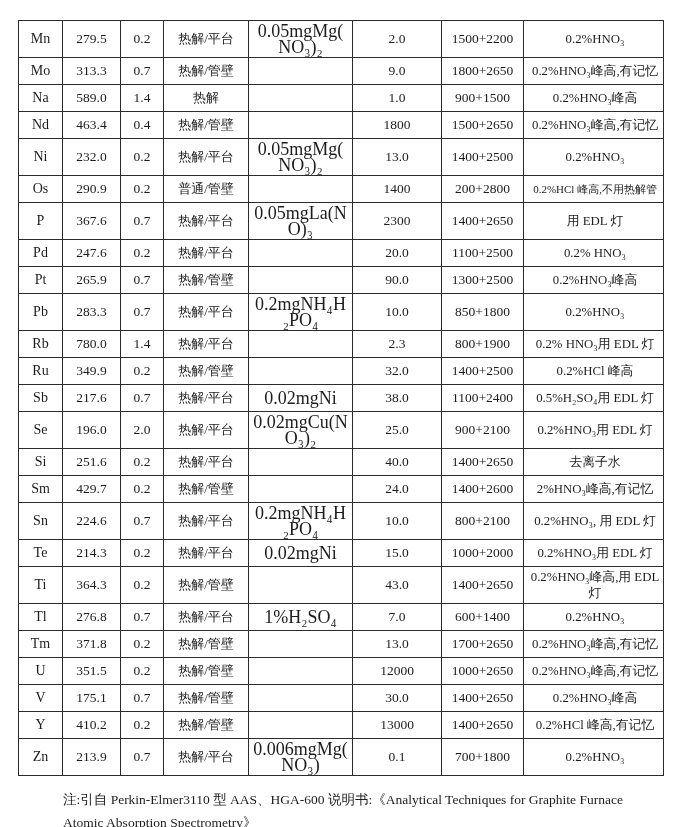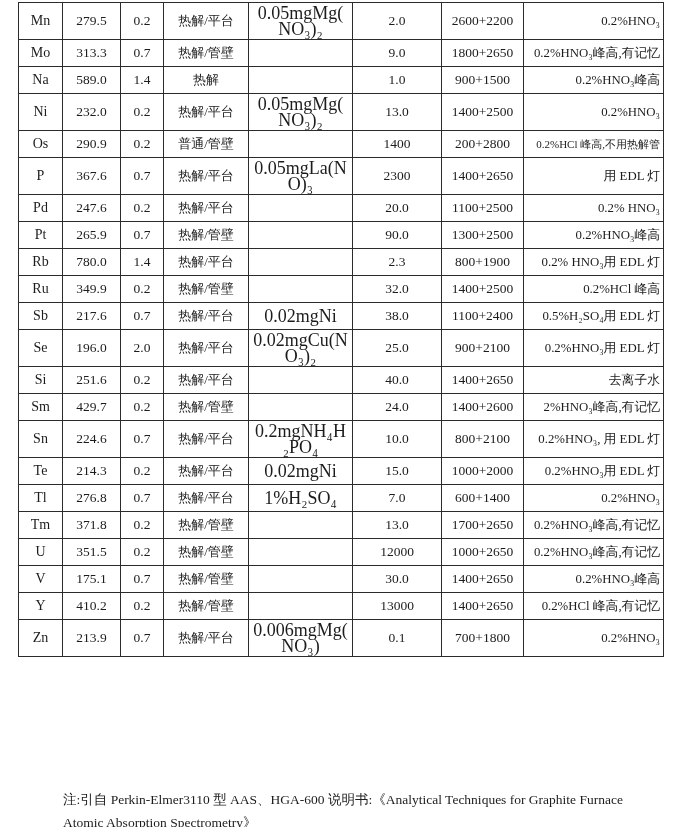--- a/index.html
+++ b/index.html
@@ -1,33 +1,33 @@
 <!DOCTYPE html>
 <html><head>
 <meta charset="utf-8">
 <style>
   html,body{margin:0;padding:0;}
   body{
     width:700px;height:827px;overflow:hidden;position:relative;
     background:#ffffff;color:#1c1c1c;
     font-family:"Liberation Serif","DejaVu Serif",serif;
   }
-  .table-wrap{position:absolute;left:18px;top:2px;}
+  .table-wrap{position:absolute;left:18px;top:20px;}
   table{border-collapse:collapse;table-layout:fixed;width:645px;}
   td{
     border:1px solid #2b2b2b;
     font-size:13px;line-height:16px;
     text-align:center;vertical-align:middle;
     padding:2px 3px;height:22px;
     overflow:hidden;word-break:break-word;
   }
   td.col-el{font-size:14px;}
   td.col-wl,td.col-slit,td.col-mass,td.col-temp{font-size:13.5px;}
   td.col-mod{font-size:18px;}
-  td.col-note{text-align:right;padding-left:6px;font-size:12.8px;}
+  td.col-note{text-align:center;padding-left:6px;font-size:12.8px;}
   td.col-note.small-note{font-size:11px;line-height:13px;}
   .footnote{
     position:absolute;left:63px;top:788px;width:620px;
     font-size:13.5px;line-height:23px;
   }
 </style>
 </head>
 <body>
 
 <div class="table-wrap">
@@ -43,21 +43,21 @@
         <col style="width:140px">
     </colgroup>
     <tbody>
         <tr>
           <td class="col-el">Mn</td>
           <td class="col-wl">279.5</td>
           <td class="col-slit">0.2</td>
           <td class="col-tube">热解/平台</td>
           <td class="col-mod">0.05mgMg(NO₃)₂</td>
           <td class="col-mass">2.0</td>
-          <td class="col-temp">2600+2200</td>
+          <td class="col-temp">1500+2200</td>
           <td class="col-note">0.2%HNO₃</td>
         </tr>
         <tr>
           <td class="col-el">Mo</td>
           <td class="col-wl">313.3</td>
           <td class="col-slit">0.7</td>
           <td class="col-tube">热解/管壁</td>
           <td class="col-mod"></td>
           <td class="col-mass">9.0</td>
           <td class="col-temp">1800+2650</td>
@@ -67,20 +67,30 @@
           <td class="col-el">Na</td>
           <td class="col-wl">589.0</td>
           <td class="col-slit">1.4</td>
           <td class="col-tube">热解</td>
           <td class="col-mod"></td>
           <td class="col-mass">1.0</td>
           <td class="col-temp">900+1500</td>
           <td class="col-note">0.2%HNO₃峰高</td>
         </tr>
         <tr>
+          <td class="col-el">Nd</td>
+          <td class="col-wl">463.4</td>
+          <td class="col-slit">0.4</td>
+          <td class="col-tube">热解/管壁</td>
+          <td class="col-mod"></td>
+          <td class="col-mass">1800</td>
+          <td class="col-temp">1500+2650</td>
+          <td class="col-note">0.2%HNO₃峰高,有记忆</td>
+        </tr>
+        <tr>
           <td class="col-el">Ni</td>
           <td class="col-wl">232.0</td>
           <td class="col-slit">0.2</td>
           <td class="col-tube">热解/平台</td>
           <td class="col-mod">0.05mgMg(NO₃)₂</td>
           <td class="col-mass">13.0</td>
           <td class="col-temp">1400+2500</td>
           <td class="col-note">0.2%HNO₃</td>
         </tr>
         <tr>
@@ -115,20 +125,30 @@
         </tr>
         <tr>
           <td class="col-el">Pt</td>
           <td class="col-wl">265.9</td>
           <td class="col-slit">0.7</td>
           <td class="col-tube">热解/管壁</td>
           <td class="col-mod"></td>
           <td class="col-mass">90.0</td>
           <td class="col-temp">1300+2500</td>
           <td class="col-note">0.2%HNO₃峰高</td>
+        </tr>
+        <tr>
+          <td class="col-el">Pb</td>
+          <td class="col-wl">283.3</td>
+          <td class="col-slit">0.7</td>
+          <td class="col-tube">热解/平台</td>
+          <td class="col-mod">0.2mgNH₄H₂PO₄</td>
+          <td class="col-mass">10.0</td>
+          <td class="col-temp">850+1800</td>
+          <td class="col-note">0.2%HNO₃</td>
         </tr>
         <tr>
           <td class="col-el">Rb</td>
           <td class="col-wl">780.0</td>
           <td class="col-slit">1.4</td>
           <td class="col-tube">热解/平台</td>
           <td class="col-mod"></td>
           <td class="col-mass">2.3</td>
           <td class="col-temp">800+1900</td>
           <td class="col-note">0.2% HNO₃用 EDL 灯</td>
@@ -195,20 +215,30 @@
         </tr>
         <tr>
           <td class="col-el">Te</td>
           <td class="col-wl">214.3</td>
           <td class="col-slit">0.2</td>
           <td class="col-tube">热解/平台</td>
           <td class="col-mod">0.02mgNi</td>
           <td class="col-mass">15.0</td>
           <td class="col-temp">1000+2000</td>
           <td class="col-note">0.2%HNO₃用 EDL 灯</td>
+        </tr>
+        <tr>
+          <td class="col-el">Ti</td>
+          <td class="col-wl">364.3</td>
+          <td class="col-slit">0.2</td>
+          <td class="col-tube">热解/管壁</td>
+          <td class="col-mod"></td>
+          <td class="col-mass">43.0</td>
+          <td class="col-temp">1400+2650</td>
+          <td class="col-note">0.2%HNO₃峰高,用 EDL 灯</td>
         </tr>
         <tr>
           <td class="col-el">Tl</td>
           <td class="col-wl">276.8</td>
           <td class="col-slit">0.7</td>
           <td class="col-tube">热解/平台</td>
           <td class="col-mod">1%H₂SO₄</td>
           <td class="col-mass">7.0</td>
           <td class="col-temp">600+1400</td>
           <td class="col-note">0.2%HNO₃</td>

